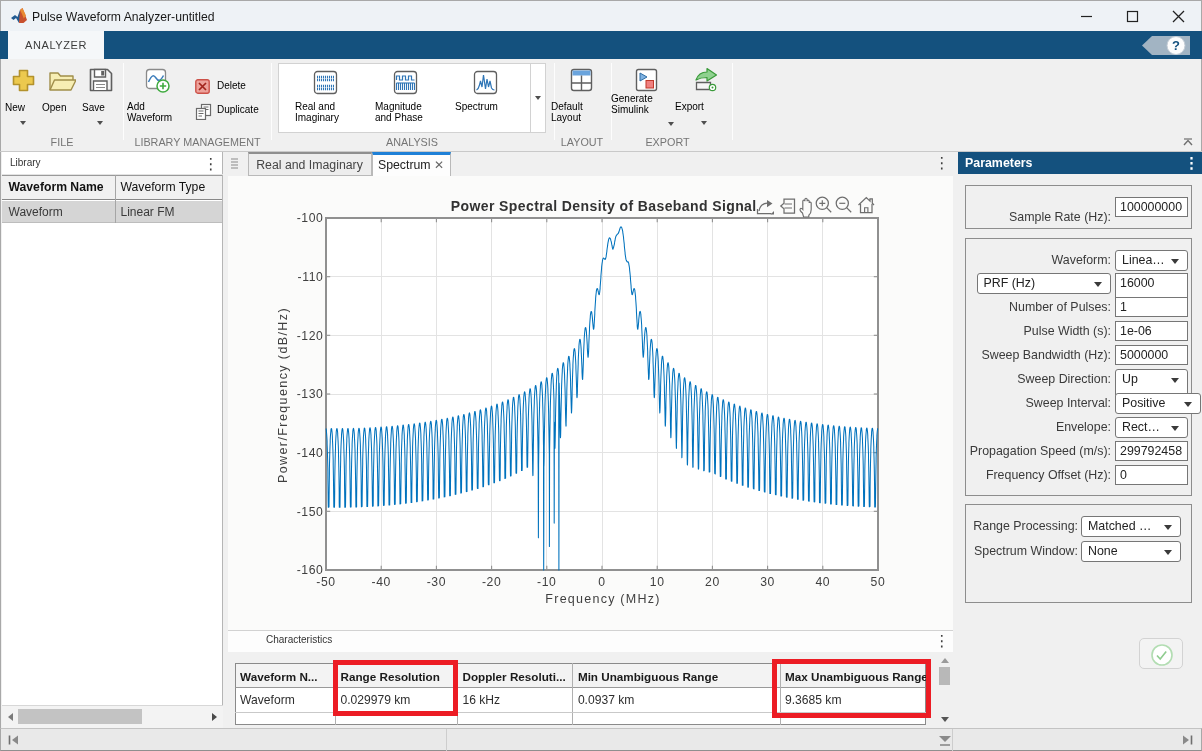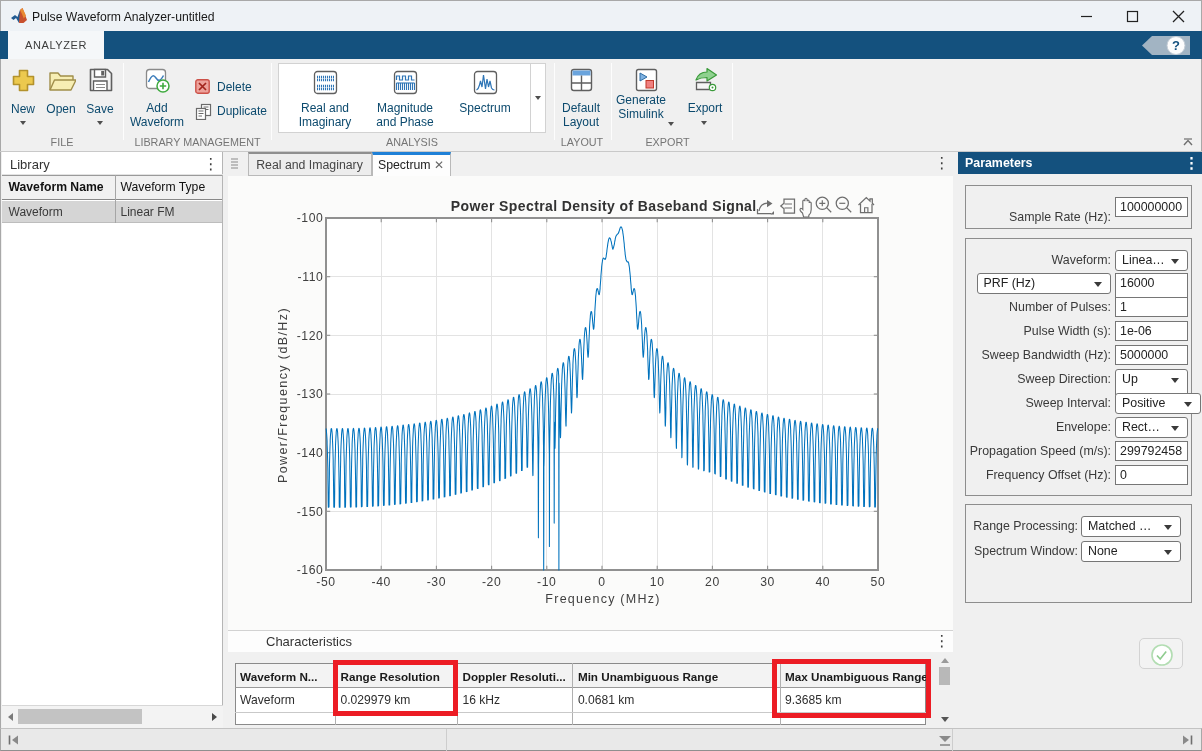--- a/index.html
+++ b/index.html
@@ -4,25 +4,25 @@
 html,body{width:1202px;height:751px;overflow:hidden;font-family:"Liberation Sans",sans-serif;background:#fff;position:relative}
 .abs{position:absolute}
 #titlebar{left:0;top:0;width:1202px;height:31px;background:#eef2f6;border:1px solid #a8a8a8;border-bottom:none}
 #title{left:31px;top:8.5px;font-size:12.2px;color:#191919}
 .winbtn{top:0;width:46px;height:31px}
 #tabband{left:0;top:31px;width:1202px;height:28px;background:#14517e}
 #antab{left:8px;top:31px;width:96px;height:28px;background:#f5f7f9;color:#3c3c3c;font-size:11px;letter-spacing:.6px;text-align:center;line-height:29px}
 #ribbon{left:0;top:59px;width:1202px;height:93px;background:#f0f0f0;border-left:1px solid #a8a8a8;border-right:1px solid #a8a8a8}
 .rsep{top:4px;width:1px;height:77px;background:#dcdcdc;border-right:1px solid #fdfdfd}
 .rlabel{top:77px;font-size:10.8px;color:#757575;text-align:center;white-space:nowrap}
-.rtext{font-size:12px;color:#0c4a6e;text-align:center;white-space:nowrap}
+.rtext{font-size:10px;color:#000000;text-align:left;white-space:nowrap}
 .dar{width:0;height:0;border-left:3.5px solid transparent;border-right:3.5px solid transparent;border-top:4px solid #4e4e4e}
 #main{left:0;top:152px;width:1202px;height:576px;background:#f0f0f0;border-left:1px solid #a8a8a8;border-right:1px solid #a8a8a8}
 #library{left:1px;top:0;width:221px;height:576px;background:#fff;border-right:1px solid #b5b5b5}
-.phead{font-size:13px;color:#333}
+.phead{font-size:10px;color:#333}
 #center{left:227px;top:0;width:725px;height:576px;background:#fbfbfa}
 .tab{top:0;height:24px;font-size:12.3px;text-align:center}
 #params{left:957px;top:0;width:244px;height:576px;background:#f0f0f0}
 #pheader{left:0;top:0;width:244px;height:22px;background:#14517e;color:#fff;font-weight:bold;font-size:12.4px;line-height:22px;padding-left:7px}
 .gbox{border:1px solid #8d8d8d;left:7px;width:227px}
 .plabel{font-size:12.4px;color:#3a3a3a;text-align:right;white-space:nowrap}
 .pinput{background:#fff;border:1px solid #767676;font-size:12.4px;color:#222;padding-left:4px;line-height:18px}
 .pdrop{background:#fff;border:1px solid #767676;border-radius:3px;font-size:12.4px;color:#222;padding-left:6px}
 .dtri{width:0;height:0;border-left:4px solid transparent;border-right:4px solid transparent;border-top:5px solid #3a3a3a}
 #chars{left:0;top:0;width:725px;height:576px}
@@ -298,21 +298,21 @@
         <div class="abs" style="left:551.5px;top:511px;width:1px;height:62px;background:#b0b0b0"></div>
         <div class="abs" style="left:6.6px;top:560px;width:691.0px;height:1px;background:#c9c9c9"></div>
         <div class="abs ctxt chead" style="left:12.1px;top:518px;width:96.4px">Waveform N...</div>
         <div class="abs ctxt chead" style="left:112.5px;top:518px;width:118px">Range Resolution</div>
         <div class="abs ctxt chead" style="left:234.5px;top:518px;width:111.39999999999998px">Doppler Resoluti...</div>
         <div class="abs ctxt chead" style="left:349.9px;top:518px;width:203.10000000000002px">Min Unambiguous Range</div>
         <div class="abs ctxt chead" style="left:557.0px;top:518px;width:142.10000000000002px">Max Unambiguous Range</div>
         <div class="abs ctxt" style="left:12.1px;top:541px;width:94.4px">Waveform</div>
         <div class="abs ctxt" style="left:112.5px;top:541px;width:116px">0.029979 km</div>
         <div class="abs ctxt" style="left:234.5px;top:541px;width:109.39999999999998px">16 kHz</div>
-        <div class="abs ctxt" style="left:349.9px;top:541px;width:201.10000000000002px">0.0681 km</div>
+        <div class="abs ctxt" style="left:349.9px;top:541px;width:201.10000000000002px">0.0937 km</div>
         <div class="abs ctxt" style="left:557.0px;top:541px;width:140.10000000000002px">9.3685 km</div>
         <div class="abs" style="left:710px;top:503px;width:14px;height:70px;background:#f0f0f0">
 <svg class="abs" style="left:2px;top:2px" width="10" height="8">
             <polygon points="5,1 9,6 1,6" fill="#9a9a9a"></polygon>
           </svg>
 <div class="abs" style="left:1px;top:12px;width:11px;height:18px;background:#b8b8b8"></div>
 <svg class="abs" style="left:2px;top:60px" width="10" height="8">
             <polygon points="1,2 9,2 5,7" fill="#555"></polygon>
           </svg>
 </div>

